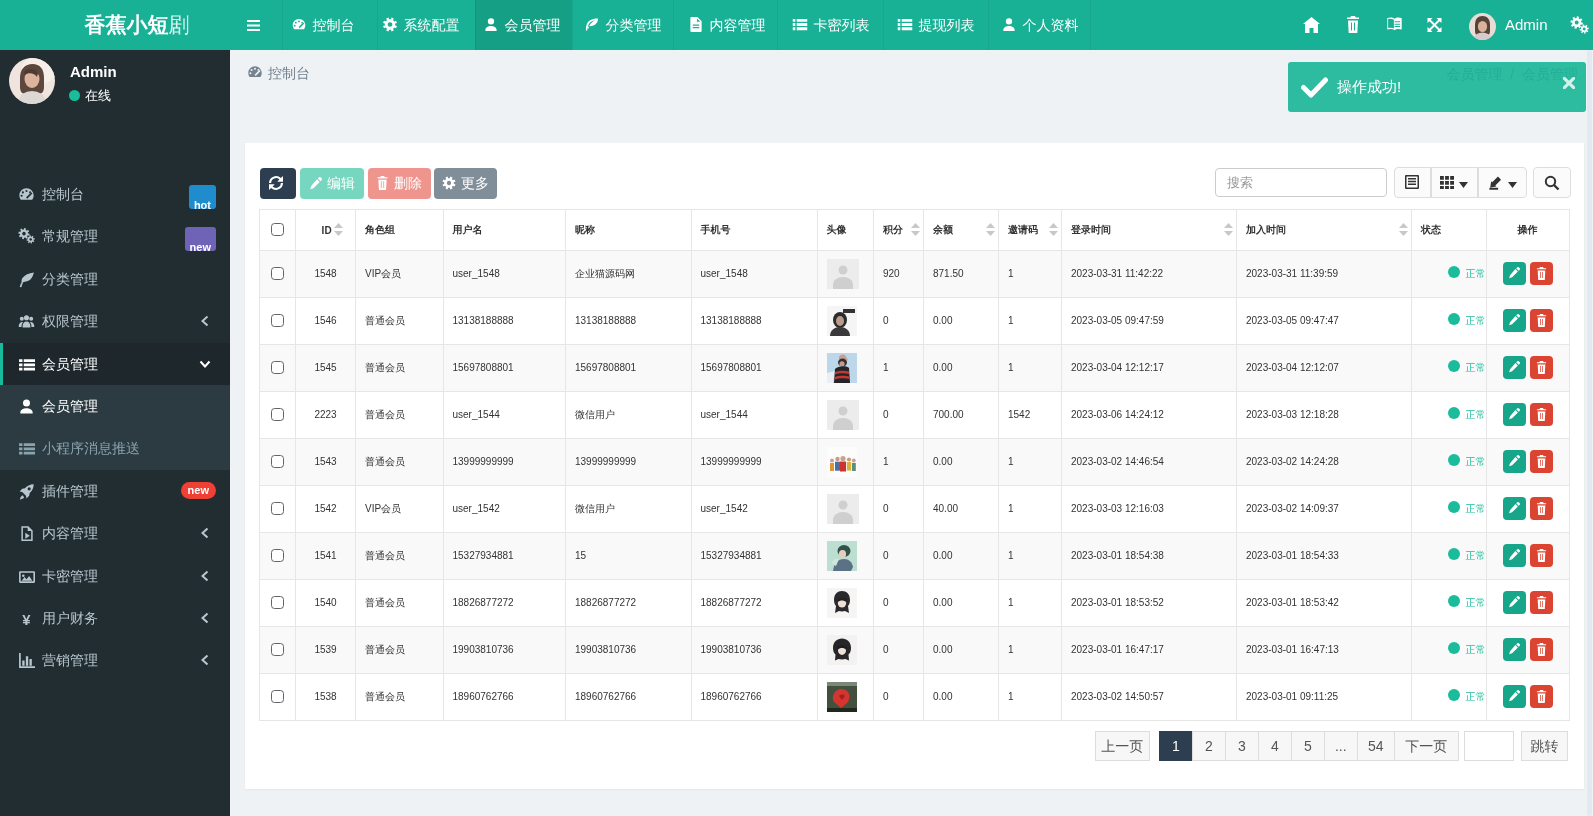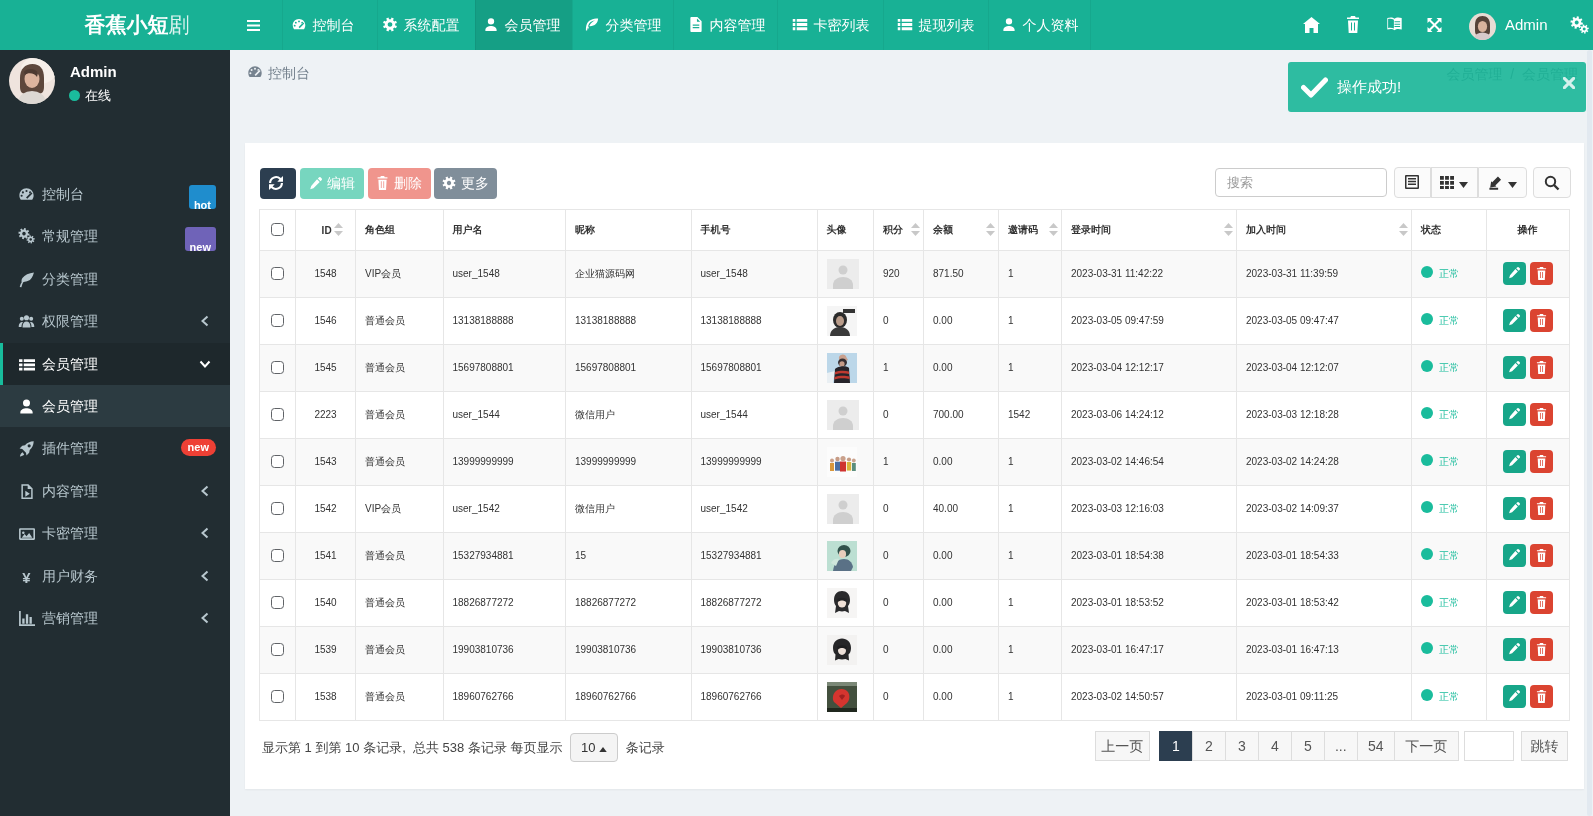--- a/index.html
+++ b/index.html
@@ -66,21 +66,21 @@
 
 
 table { position:absolute; left:13.5px; top:66px; width:1311px; border-collapse:collapse; table-layout:fixed; font-size:10px; color:#333; }
 th { height:40.5px; font-weight:bold; text-align:left; padding-left:9px; border:1px solid #e6e6e6; position:relative; background:#fff; }
 td { height:47px; padding-left:9px; border:1px solid #e6e6e6; overflow:hidden; }
 tr.odd td { background:#f9f9f9; }
 .thc { text-align:center; padding-left:0; }
 .sort { position:absolute; right:3px; top:12px; }
 .cb { display:inline-block; width:13px; height:13px; border:1.5px solid #606367; border-radius:3.5px; background:#fff; vertical-align:middle; }
 .avatar30 { width:30px; height:30px; margin-left:0; display:block; }
-.status { color:#1abc9c; }
+.status { color:#1abc9c;text-align:right; }
 .sdot { display:inline-block; width:12px; height:12px; border-radius:50%; background:#1abc9c; margin-right:6px; vertical-align:-1px; }
 .opbtn { display:inline-block; width:23px; height:23px; border-radius:4px; text-align:center; vertical-align:middle; }
 .op-edit { background:#17a689; margin-right:4px; }
 .op-del { background:#db4431; }
 
 
 .finfo { position:absolute; left:17px; top:590px; font-size:13px; color:#444; line-height:28px; }
 .psize { display:inline-block; width:48px; height:29px; border:1px solid #ccc; border-radius:4px; background:#f4f4f4; text-align:center; line-height:27px; color:#333; margin:0 4px; }
 .pgroup { position:absolute; top:588px; height:30px; font-size:14px; }
 .pbtn { position:absolute; top:0; height:30px; background:#f7f7f7; border:1px solid #ddd; color:#555; text-align:center; line-height:28px; }
@@ -208,20 +208,26 @@
         <span class="mt">会员管理</span>
         <svg class="chev" viewBox="0 0 16 16">
           <path fill="none" stroke="#fff" stroke-width="2" d="M3.5 5.5 8 10.5l4.5-5"></path>
         </svg>
       </div>
       <div class="mitem m-sub m-sub1">
         <svg class="mi" viewBox="0 0 16 16">
           <path fill="#fff" d="M8 8a3.3 3.3 0 1 0 0-6.6A3.3 3.3 0 0 0 8 8zm0 1.6c-2.6 0-5.8 1.3-5.8 4v1h11.6v-1c0-2.7-3.2-4-5.8-4z"></path>
         </svg>
         <span class="mt">会员管理</span>
+      </div>
+      <div class="mitem m-sub" style="color:#8aa4af">
+        <svg class="mi" viewBox="0 0 16 16">
+          <path fill="#8aa4af" d="M1 3h3.2v2.6H1zM5.4 3H16v2.6H5.4zM1 7h3.2v2.6H1zM5.4 7H16v2.6H5.4zM1 11h3.2v2.6H1zM5.4 11H16v2.6H5.4z"></path>
+        </svg>
+        <span class="mt">小程序消息推送</span>
       </div>
       <div class="mitem">
         <svg class="mi" viewBox="0 0 16 16">
           <path fill="#b8c7ce" d="M14.8 1.2c-3.5.2-6.2 1.4-8.2 3.8L4 5.5 1.5 8 4 8.5l3.5 3.5.5 2.5 2.5-2.5.5-2.6c2.4-2 3.6-4.7 3.8-8.2zM10.5 7a1.5 1.5 0 1 1 0-3 1.5 1.5 0 0 1 0 3zM4.5 11.5c-1 .3-2.3 1.7-2.7 4 .7.3 3.4-1 4-1.6l-1.3-2.4z"></path>
         </svg>
         <span class="mt">插件管理</span>
         <span class="badge b-new2">new</span>
       </div>
       <div class="mitem">
         <svg class="mi" viewBox="0 0 16 16">
@@ -630,23 +636,20 @@
             <td class="status"><span class="sdot"></span>正常</td>
             <td class="thc" style="padding-left:0"><span class="opbtn op-edit"><svg width="12" height="12" viewBox="0 0 16 16" style="margin-top:5px">
                   <path fill="#fff" d="M12.1.6a1.8 1.8 0 0 1 2.5 0l.8.8a1.8 1.8 0 0 1 0 2.5l-1.2 1.2-3.3-3.3L12.1.6zM9.9 2.8l3.3 3.3-7.7 7.7L1.5 15l1.2-4 7.2-8.2z"></path>
                 </svg></span><span class="opbtn op-del"><svg width="11" height="13" viewBox="0 0 14 17" style="margin-top:5px">
                   <path fill="#fff" d="M5 0h4l.7 1.5H13V3H1V1.5h3.3L5 0zM2 4.5h10L11.3 17H2.7L2 4.5zM5 6.5v8h1v-8H5zm3 0v8h1v-8H8z"></path>
                 </svg></span></td>
           </tr>
         </tbody>
       </table>
 
-    <div class="finfo">显示第 1 到第 10 条记录,&nbsp; 总共 538 条记录 每页显示 <span class="psize">10 <svg width="8" height="5" viewBox="0 0 9 6">
-            <path fill="#333" d="M0 6h9L4.5 0z"></path>
-          </svg></span> 条记录</div>
     <div class="pgroup" id="pager">
         <div class="pbtn" style="left:849.7px;width:55.3px">上一页</div>
         <div class="pbtn pactive" style="left:913.8px;width:34px">1</div>
         <div class="pbtn" style="left:946.8px;width:34px">2</div>
         <div class="pbtn" style="left:979.8px;width:34px">3</div>
         <div class="pbtn" style="left:1012.8px;width:34px">4</div>
         <div class="pbtn" style="left:1045.8px;width:34px">5</div>
         <div class="pbtn" style="left:1078.8px;width:34px">...</div>
         <div class="pbtn" style="left:1111.8px;width:38px">54</div>
         <div class="pbtn" style="left:1148.8px;width:65px">下一页</div>

